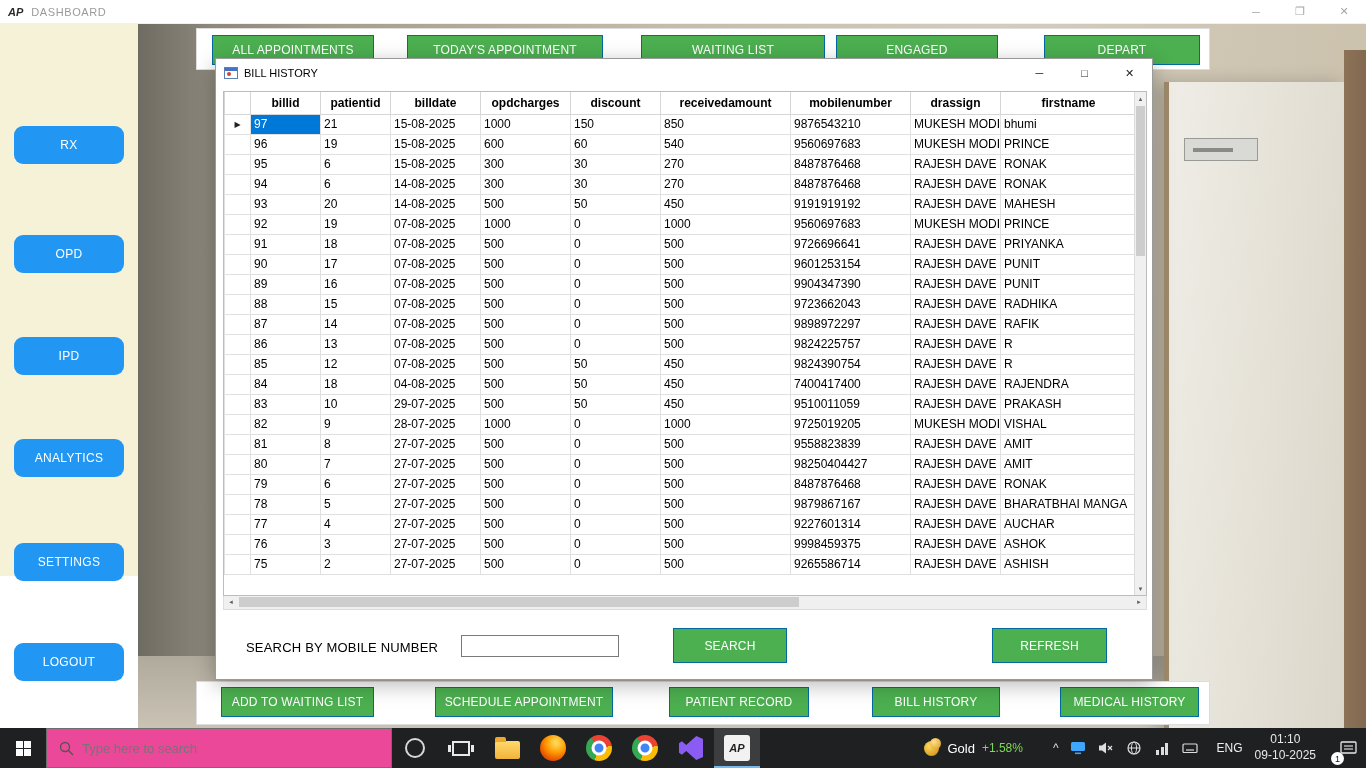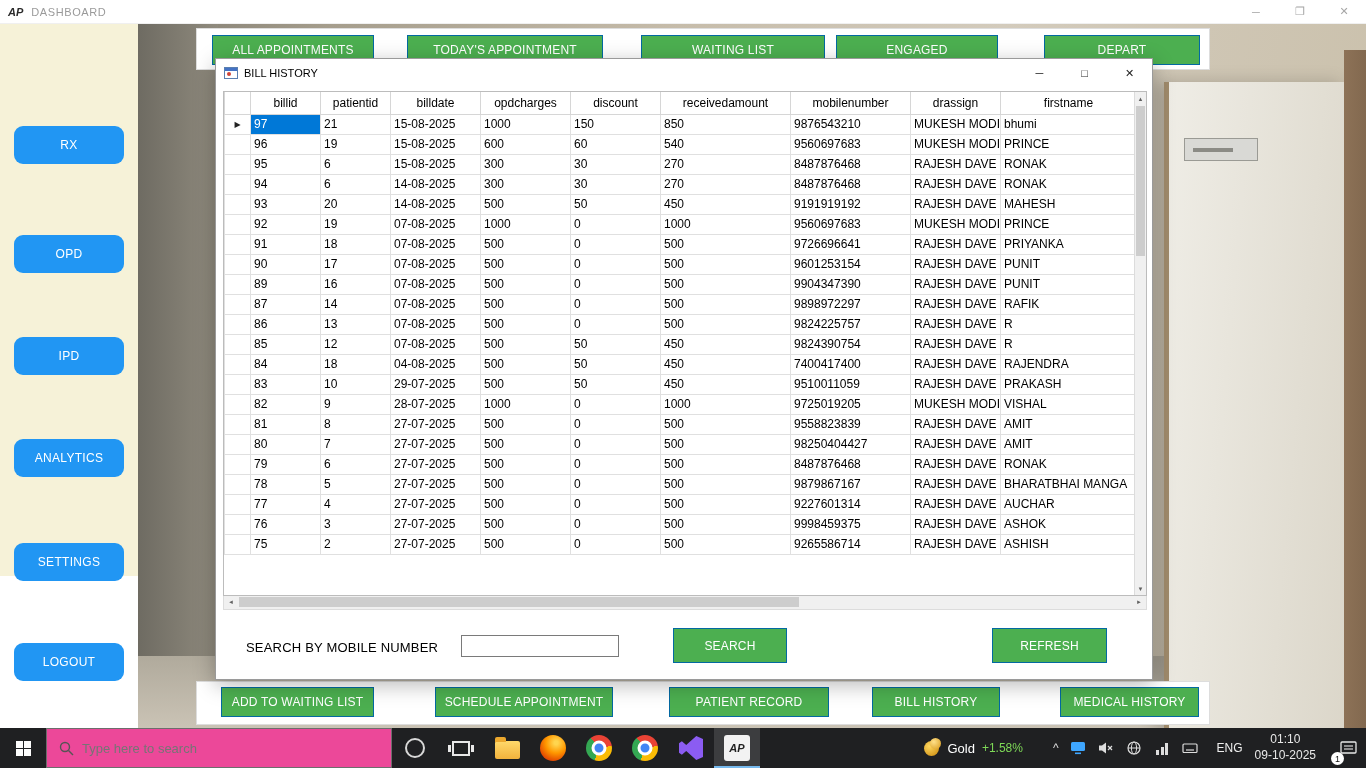--- a/index.html
+++ b/index.html
@@ -40,37 +40,37 @@
   .gbtn{border:1px solid #0369a1;background:var(--button-green,#4caf50);color:#fff;font-family:inherit;font-size:12px;cursor:pointer;letter-spacing:.2px}
   .top-btn{position:absolute;top:6px;height:30px}
   .tb0{left:15px;width:162px}
   .tb1{left:210px;width:196px}
   .tb2{left:444px;width:184px}
   .tb3{left:639px;width:162px}
   .tb4{left:847px;width:156px}
   .bottom-btn{position:absolute;top:5px;height:30px}
   .bb0{left:24px;width:153px}
   .bb1{left:238px;width:178px}
-  .bb2{left:472px;width:160px}
+  .bb2{left:472px;width:140px}
   .bb3{left:675px;width:128px}
   .bb4{left:863px;width:139px}
 
   
   .billwin{position:absolute;left:215px;top:58px;width:938px;height:622px;background:#fff;border:1px solid #9a9a9a;z-index:10;box-shadow:0 5px 20px rgba(0,0,0,.28)}
   .bw-titlebar{height:28px;display:flex;align-items:center;background:#fff}
   .bw-icon{width:14px;height:12px;margin-left:8px;border:1px solid #5a7fb0;background:#fff;position:relative;flex:none}
   .bw-icon::before{content:"";position:absolute;left:0;top:0;right:0;height:3px;background:#4472c4}
   .bw-icon::after{content:"";position:absolute;left:2px;bottom:2px;width:4px;height:4px;border-radius:50%;background:#d04437}
   .bw-title{margin-left:6px;font-size:11px;color:#000}
   .bw-controls{margin-left:auto;display:flex;height:28px}
   .bwc{width:45px;display:flex;align-items:center;justify-content:center;font-size:11px;color:#222;cursor:pointer}
 
   .gridbox{position:absolute;left:7px;top:32px;width:924px;height:505px;border:1px solid #bcbcbc;background:#fff;overflow:hidden}
   table.grid{border-collapse:collapse;table-layout:fixed;width:912px;font-size:12px}
-  .grid th{font-weight:normal;height:22px;border:1px solid #d6d6d6;border-top:none;background:#fff;padding:0 2px;overflow:hidden;white-space:nowrap;color:#000}
+  .grid th{font-weight:bold;height:22px;border:1px solid #d6d6d6;border-top:none;background:#fff;padding:0 2px;overflow:hidden;white-space:nowrap;color:#000}
   .grid td{height:20px;border:1px solid #e0e0e0;padding:0 3px;overflow:hidden;white-space:nowrap;color:#000;background:#fff}
   .grid td.marker{text-align:center;font-size:8px;color:#222;padding:0}
   .grid td.sel{background:var(--selection-blue,#0078d7);color:#fff}
   .col-marker{width:26px}
   .col-0{width:70px}.col-1{width:70px}.col-2{width:90px}.col-3{width:90px}.col-4{width:90px}
   .col-5{width:130px}.col-6{width:120px}.col-7{width:90px}.col-8{width:136px}
 
   .vscroll{position:absolute;right:0;top:0;width:12px;height:503px;background:#f0f0f0;border-left:1px solid #dcdcdc}
   .varrow{position:absolute;left:0;width:11px;height:13px;font-size:6px;color:#606060;display:flex;align-items:center;justify-content:center}
   .varrow.up{top:0}.varrow.down{bottom:0}
@@ -313,20 +313,32 @@
               <td class="marker"></td>
               <td>89</td>
               <td>16</td>
               <td>07-08-2025</td>
               <td>500</td>
               <td>0</td>
               <td>500</td>
               <td>9904347390</td>
               <td>RAJESH DAVE</td>
               <td>PUNIT</td>
+            </tr>
+            <tr>
+              <td class="marker"></td>
+              <td>88</td>
+              <td>15</td>
+              <td>07-08-2025</td>
+              <td>500</td>
+              <td>0</td>
+              <td>500</td>
+              <td>9723662043</td>
+              <td>RAJESH DAVE</td>
+              <td>RADHIKA</td>
             </tr>
             <tr>
               <td class="marker"></td>
               <td>87</td>
               <td>14</td>
               <td>07-08-2025</td>
               <td>500</td>
               <td>0</td>
               <td>500</td>
               <td>9898972297</td>

